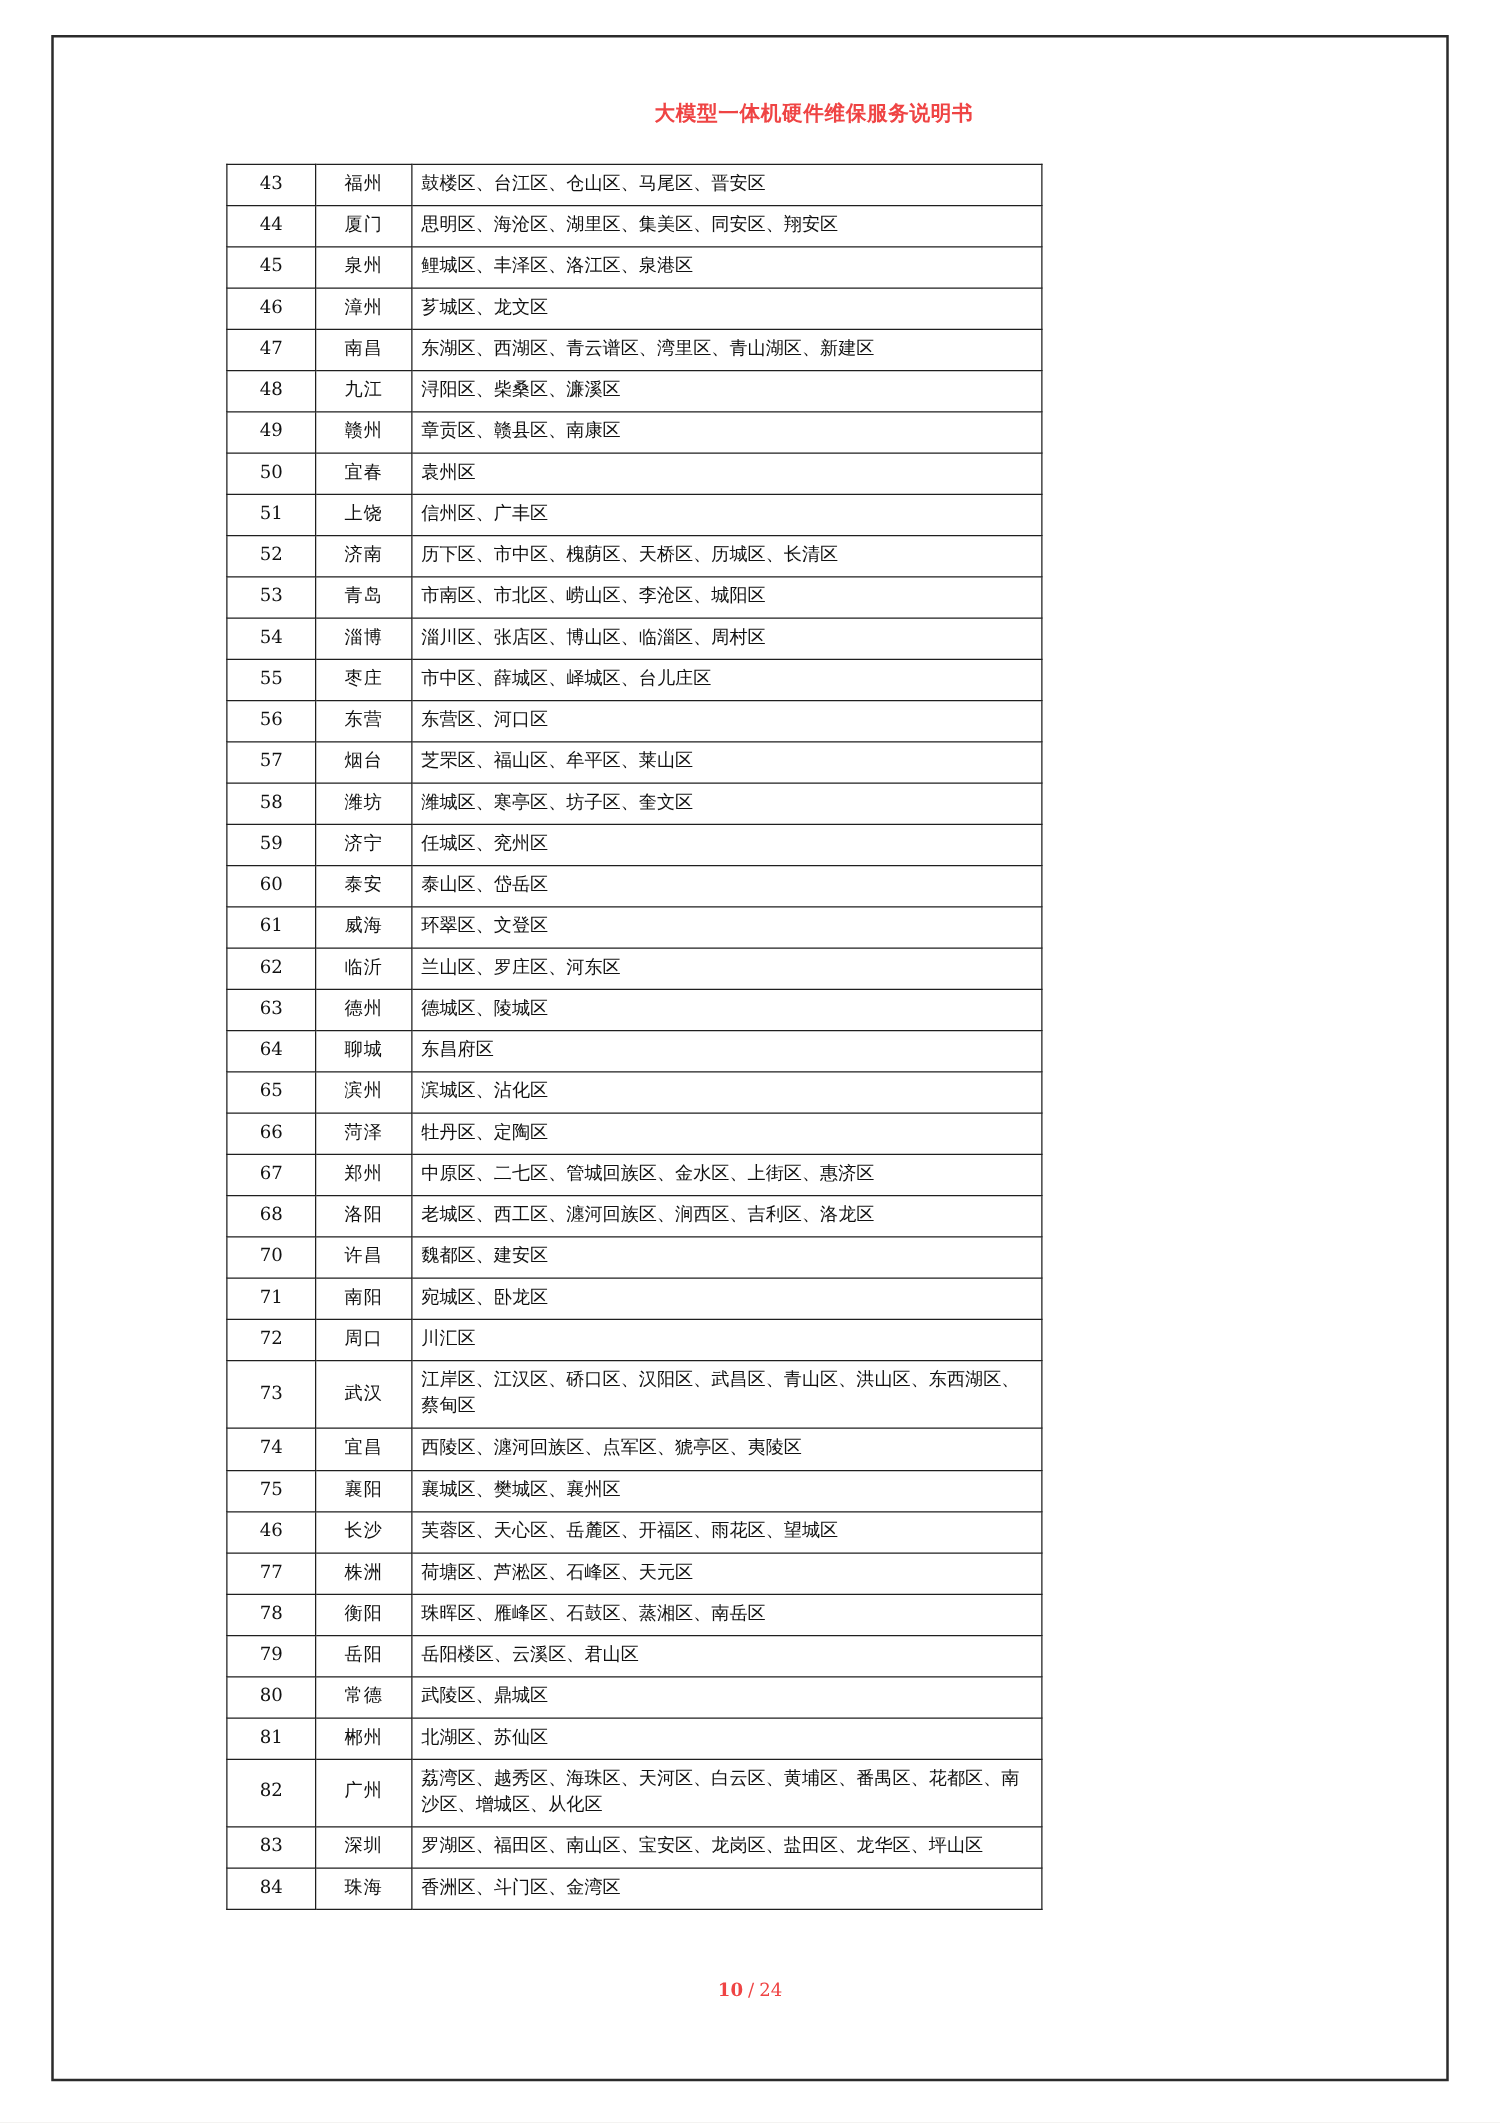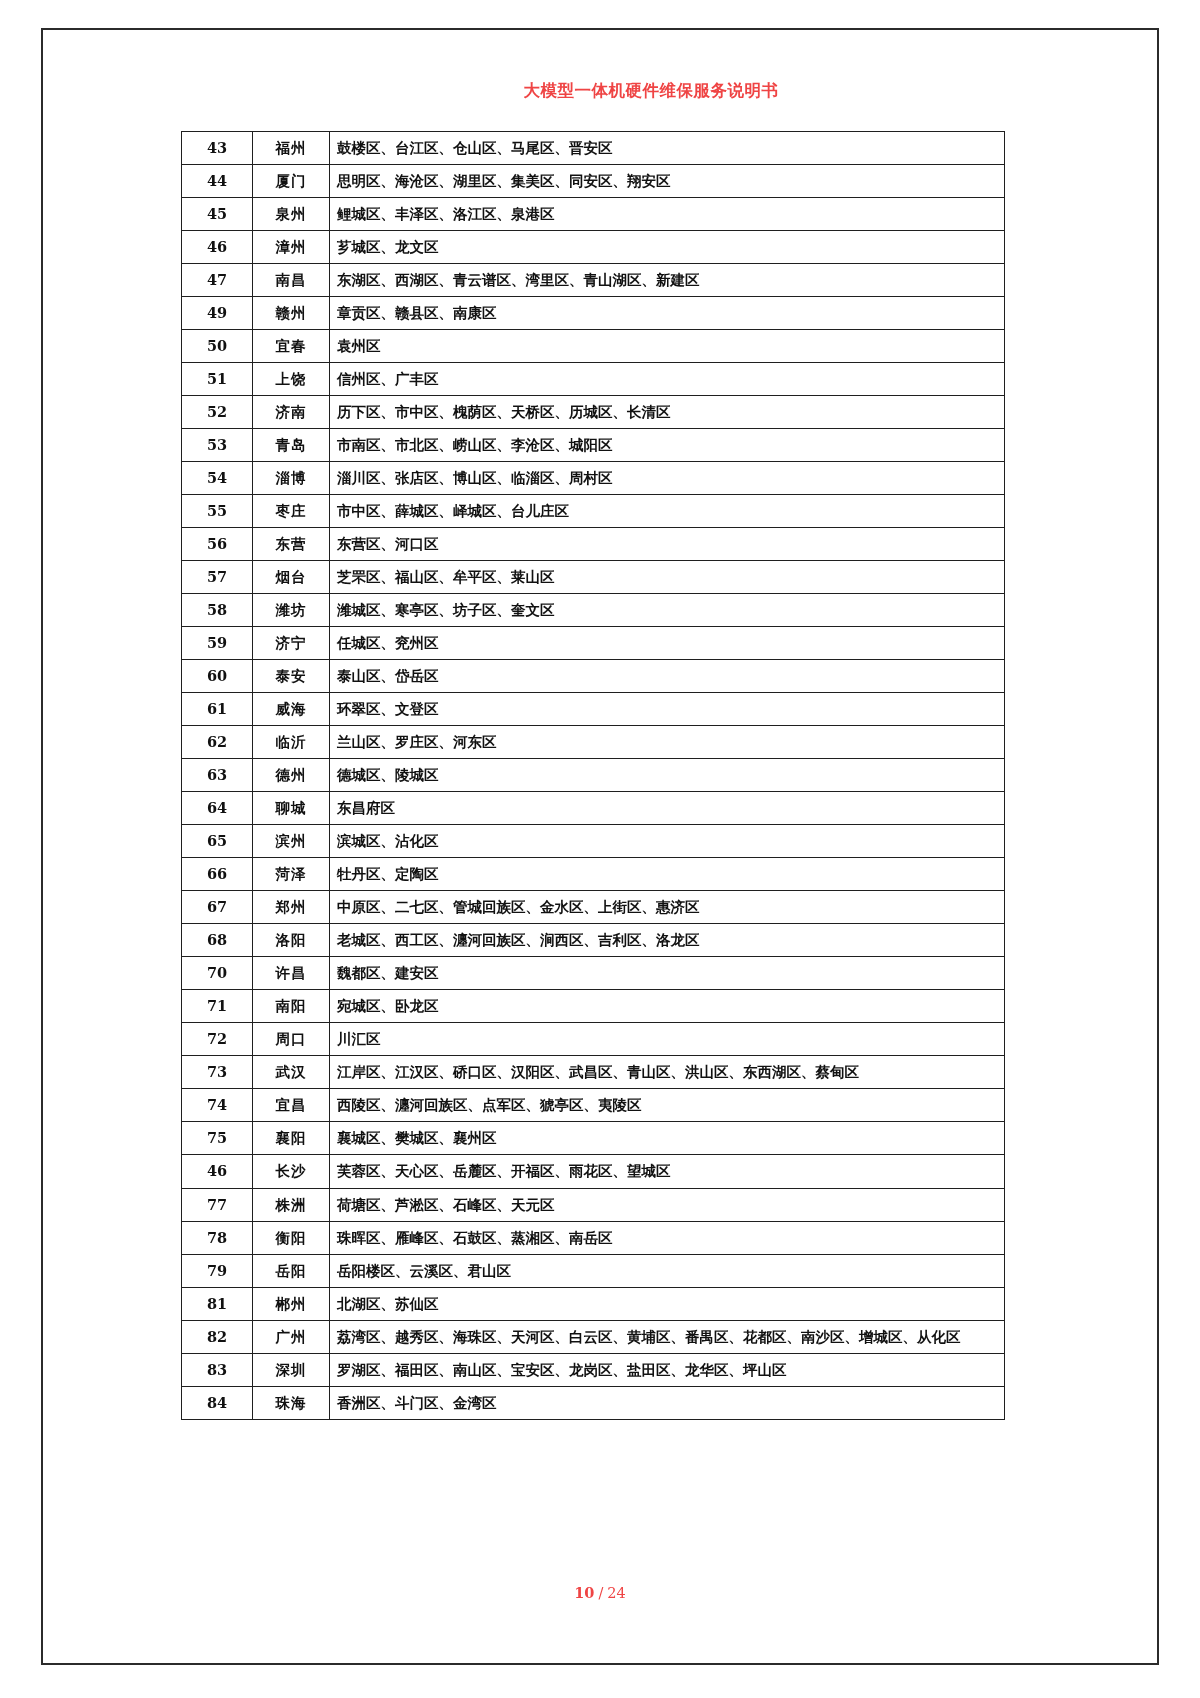--- a/index.html
+++ b/index.html
@@ -43,23 +43,22 @@
     font-size: 16.5px;
     font-weight: 700;
     color: #ef4444;
     letter-spacing: 0.5px;
     margin: 0 0 0 40px;
   }
   table.zones {
     border-collapse: collapse;
     margin-top: 29px;
     margin-left: 0;
-    width: 824px;
+    width: 653px;
     table-layout: fixed;
-    font-weight: bold;
   }
   table.zones td {
     border: 1px solid #1f1f1f;
     font-family: "DejaVu Serif", serif;
     font-size: 14.5px;
     color: #111111;
     padding: 5px 7px 6px 7px;
     line-height: 1.45;
     vertical-align: middle;
   }
@@ -126,20 +125,25 @@
             <td class="num">46</td>
             <td class="city">漳州</td>
             <td class="districts">芗城区、龙文区</td>
           </tr>
           <tr>
             <td class="num">47</td>
             <td class="city">南昌</td>
             <td class="districts">东湖区、西湖区、青云谱区、湾里区、青山湖区、新建区</td>
           </tr>
           <tr>
+            <td class="num">48</td>
+            <td class="city">九江</td>
+            <td class="districts">浔阳区、柴桑区、濂溪区</td>
+          </tr>
+          <tr>
             <td class="num">49</td>
             <td class="city">赣州</td>
             <td class="districts">章贡区、赣县区、南康区</td>
           </tr>
           <tr>
             <td class="num">50</td>
             <td class="city">宜春</td>
             <td class="districts">袁州区</td>
           </tr>
           <tr>
@@ -276,20 +280,25 @@
             <td class="num">78</td>
             <td class="city">衡阳</td>
             <td class="districts">珠晖区、雁峰区、石鼓区、蒸湘区、南岳区</td>
           </tr>
           <tr>
             <td class="num">79</td>
             <td class="city">岳阳</td>
             <td class="districts">岳阳楼区、云溪区、君山区</td>
           </tr>
           <tr>
+            <td class="num">80</td>
+            <td class="city">常德</td>
+            <td class="districts">武陵区、鼎城区</td>
+          </tr>
+          <tr>
             <td class="num">81</td>
             <td class="city">郴州</td>
             <td class="districts">北湖区、苏仙区</td>
           </tr>
           <tr>
             <td class="num">82</td>
             <td class="city">广州</td>
             <td class="districts">荔湾区、越秀区、海珠区、天河区、白云区、黄埔区、番禺区、花都区、南沙区、增城区、从化区</td>
           </tr>
           <tr>

